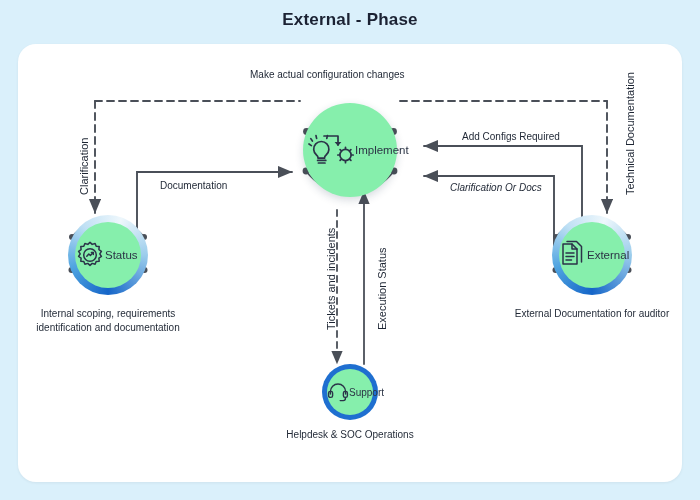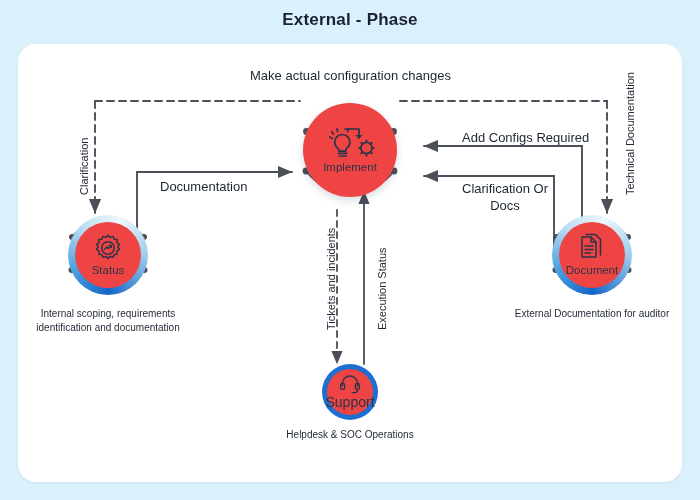--- a/index.html
+++ b/index.html
@@ -28,38 +28,38 @@
   .node{position:absolute;}
   .ring{
     position:absolute;left:0;top:0;border-radius:50%;
     display:flex;align-items:center;justify-content:center;
   }
   .ring-blue{
     background:conic-gradient(from 180deg,#1565c8 0deg,#4ea3e0 70deg,#bfe0f4 140deg,#eef7fc 200deg,#9ccdec 270deg,#1565c8 360deg);
   }
   .ring-solid{background:#1f6fd0;}
   .inner{
-    position:absolute;border-radius:50%;background:#ef4444;
-    display:flex;flex-direction:column;align-items:center;justify-content:center;
+    position:absolute;border-radius:50%;background:#86efac;
+    display:flex;align-items:center;
     box-shadow:0 3px 9px rgba(30,50,80,.18);
   }
   .node-label{
     font-size:11.5px;color:#2b3445;margin-top:1px;text-align:center;line-height:1.1;
   }
   .caption{
     position:absolute;text-align:center;font-size:10px;color:#1f2734;line-height:1.35;
     width:180px;
   }
   .icon svg{display:block;}
   
   .elabel{
-    position:absolute;font-size:13px;color:#1d2533;line-height:1.3;text-align:center;
+    position:absolute;font-size:10px;color:#1d2533;line-height:1.3;text-align:left;
     white-space:nowrap;
   }
-  .elabel.multi{white-space:normal;}
+  .elabel.multi{white-space:normal;font-style:italic;}
   .vlabel{
     position:absolute;font-size:11px;color:#1d2533;white-space:nowrap;
     transform-origin:0 0;
   }
 </style>
 </head>
 <body>
 
 <div id="page-title">External - Phase</div>
 
@@ -193,34 +193,34 @@
     <span class="icon">
       <svg width="28" height="30" viewBox="0 0 28 30">
         <g fill="none" stroke="#2b3348" stroke-width="1.5" stroke-linejoin="round" stroke-linecap="round">
           <path d="M4,4 h9 v5 h5 v15 h-14z"></path>
           <path d="M8,1.5 h9.5 l5,5 v15.5"></path>
           <path d="M13,4 l5,5"></path>
           <path d="M7,13 h8 M7,16.5 h8 M7,20 h5.5"></path>
         </g>
       </svg>
     </span>
-    <span class="node-label">Document</span>
+    <span class="node-label">External</span>
   </div>
 </div>
 <div class="caption" style="left:502px;top:307px;width:180px;">External Documentation for auditor</div>
 
 <div class="node" style="left:322px;top:364px;width:56px;height:56px;">
   <div class="ring ring-solid" style="width:56px;height:56px;"></div>
   <div class="inner" style="left:5px;top:5px;width:46px;height:46px;box-shadow:none;">
     <span class="icon">
       <svg width="22" height="20" viewBox="0 0 22 20">
         <g fill="none" stroke="#2b3348" stroke-width="1.4" stroke-linejoin="round" stroke-linecap="round">
           <path d="M3.4,12 V9.6 a7.6,7.6 0 0 1 15.2,0 V12"></path>
           <rect x="1.6" y="9.4" width="4" height="6" rx="1.7"></rect>
           <rect x="16.4" y="9.4" width="4" height="6" rx="1.7"></rect>
           <path d="M18.4,15.4 v1.1 a2.1,2.1 0 0 1 -2.1,2.1 h-3.1"></path>
         </g>
       </svg>
     </span>
-    <span class="node-label" style="font-size:14px;">Support</span>
+    <span class="node-label" style="font-size:10px;">Support</span>
   </div>
 </div>
 <div class="caption" style="left:260px;top:428px;width:180px;">Helpdesk &amp; SOC Operations</div>
 
 </body></html>

